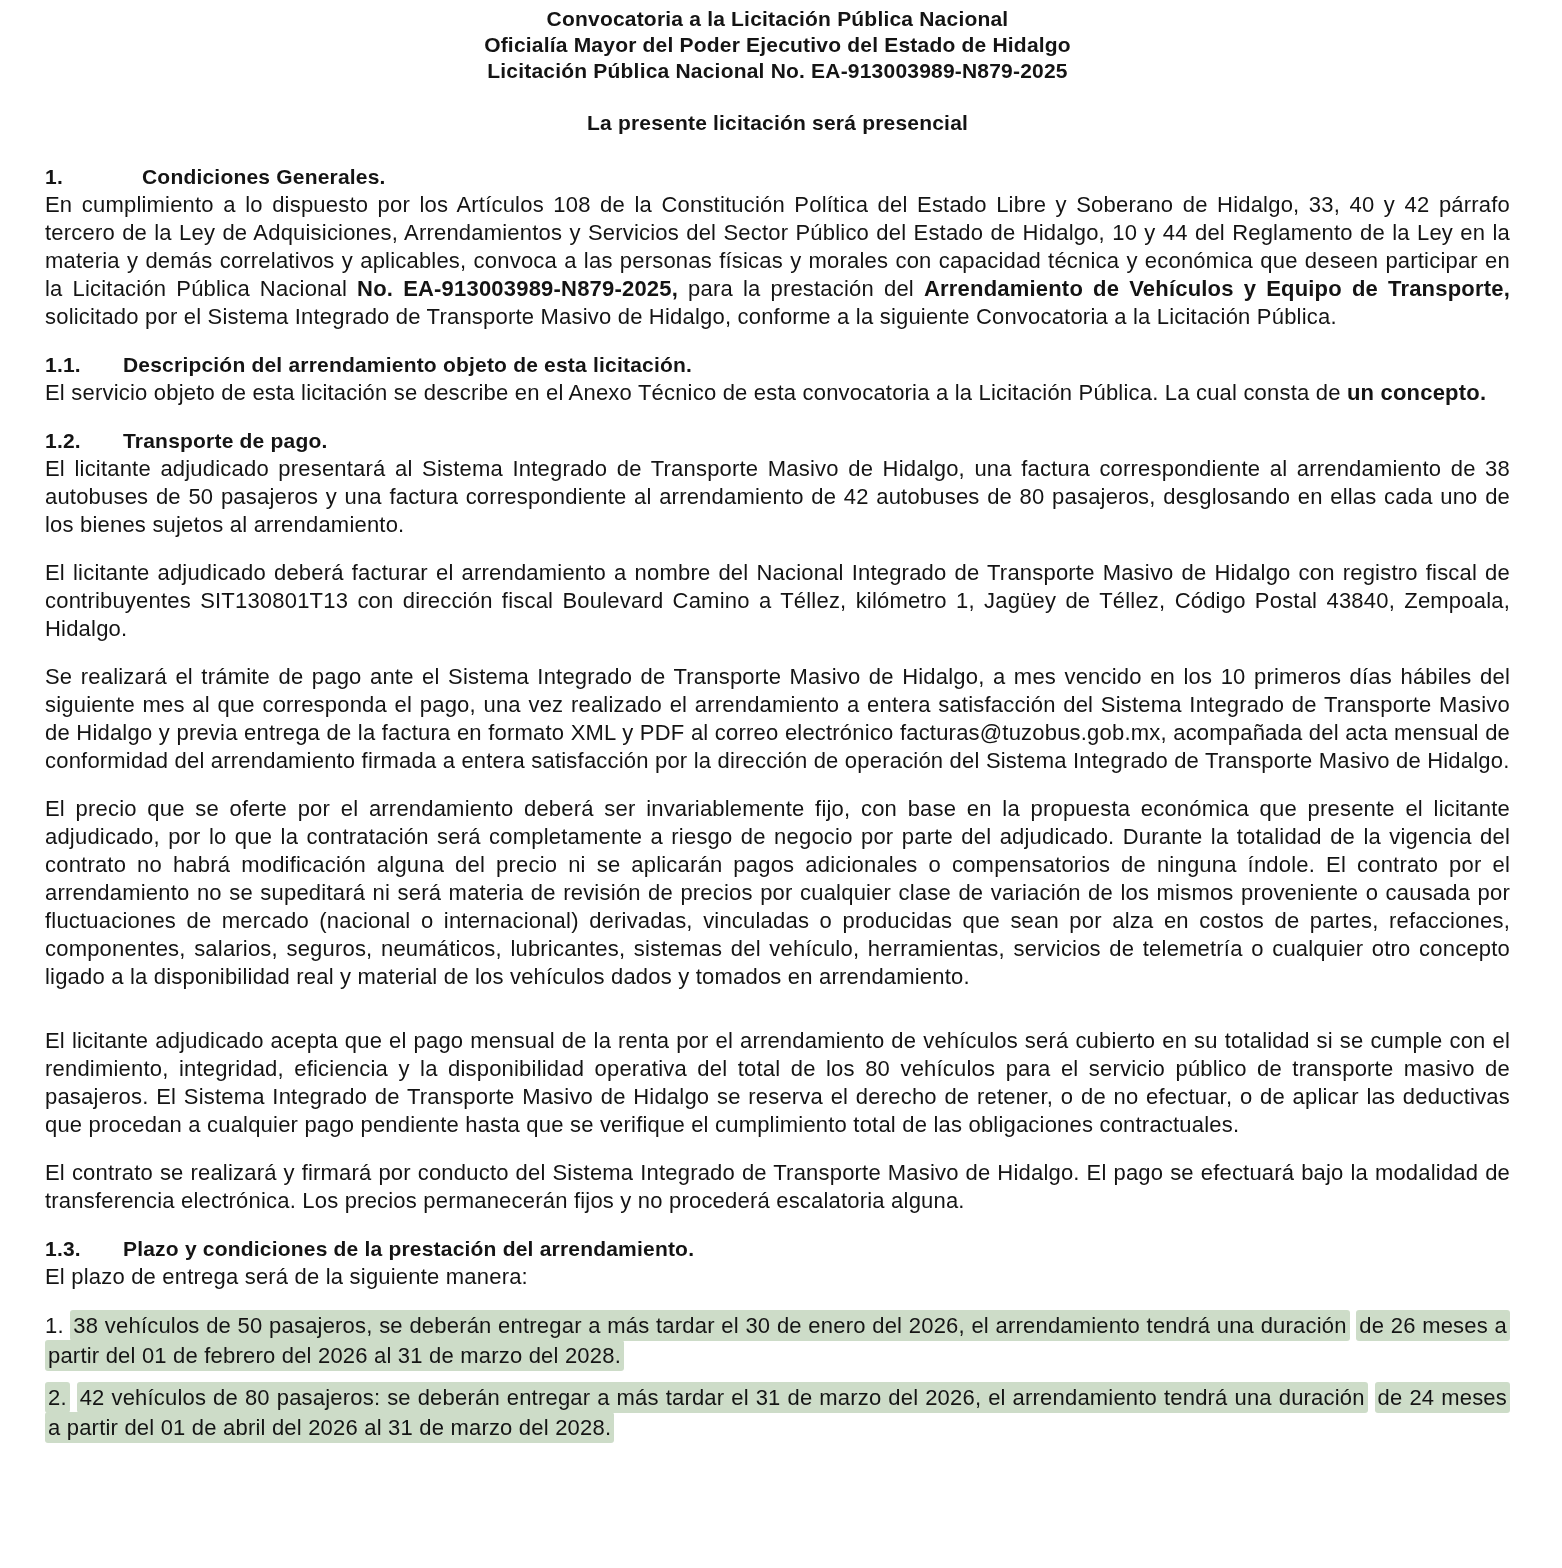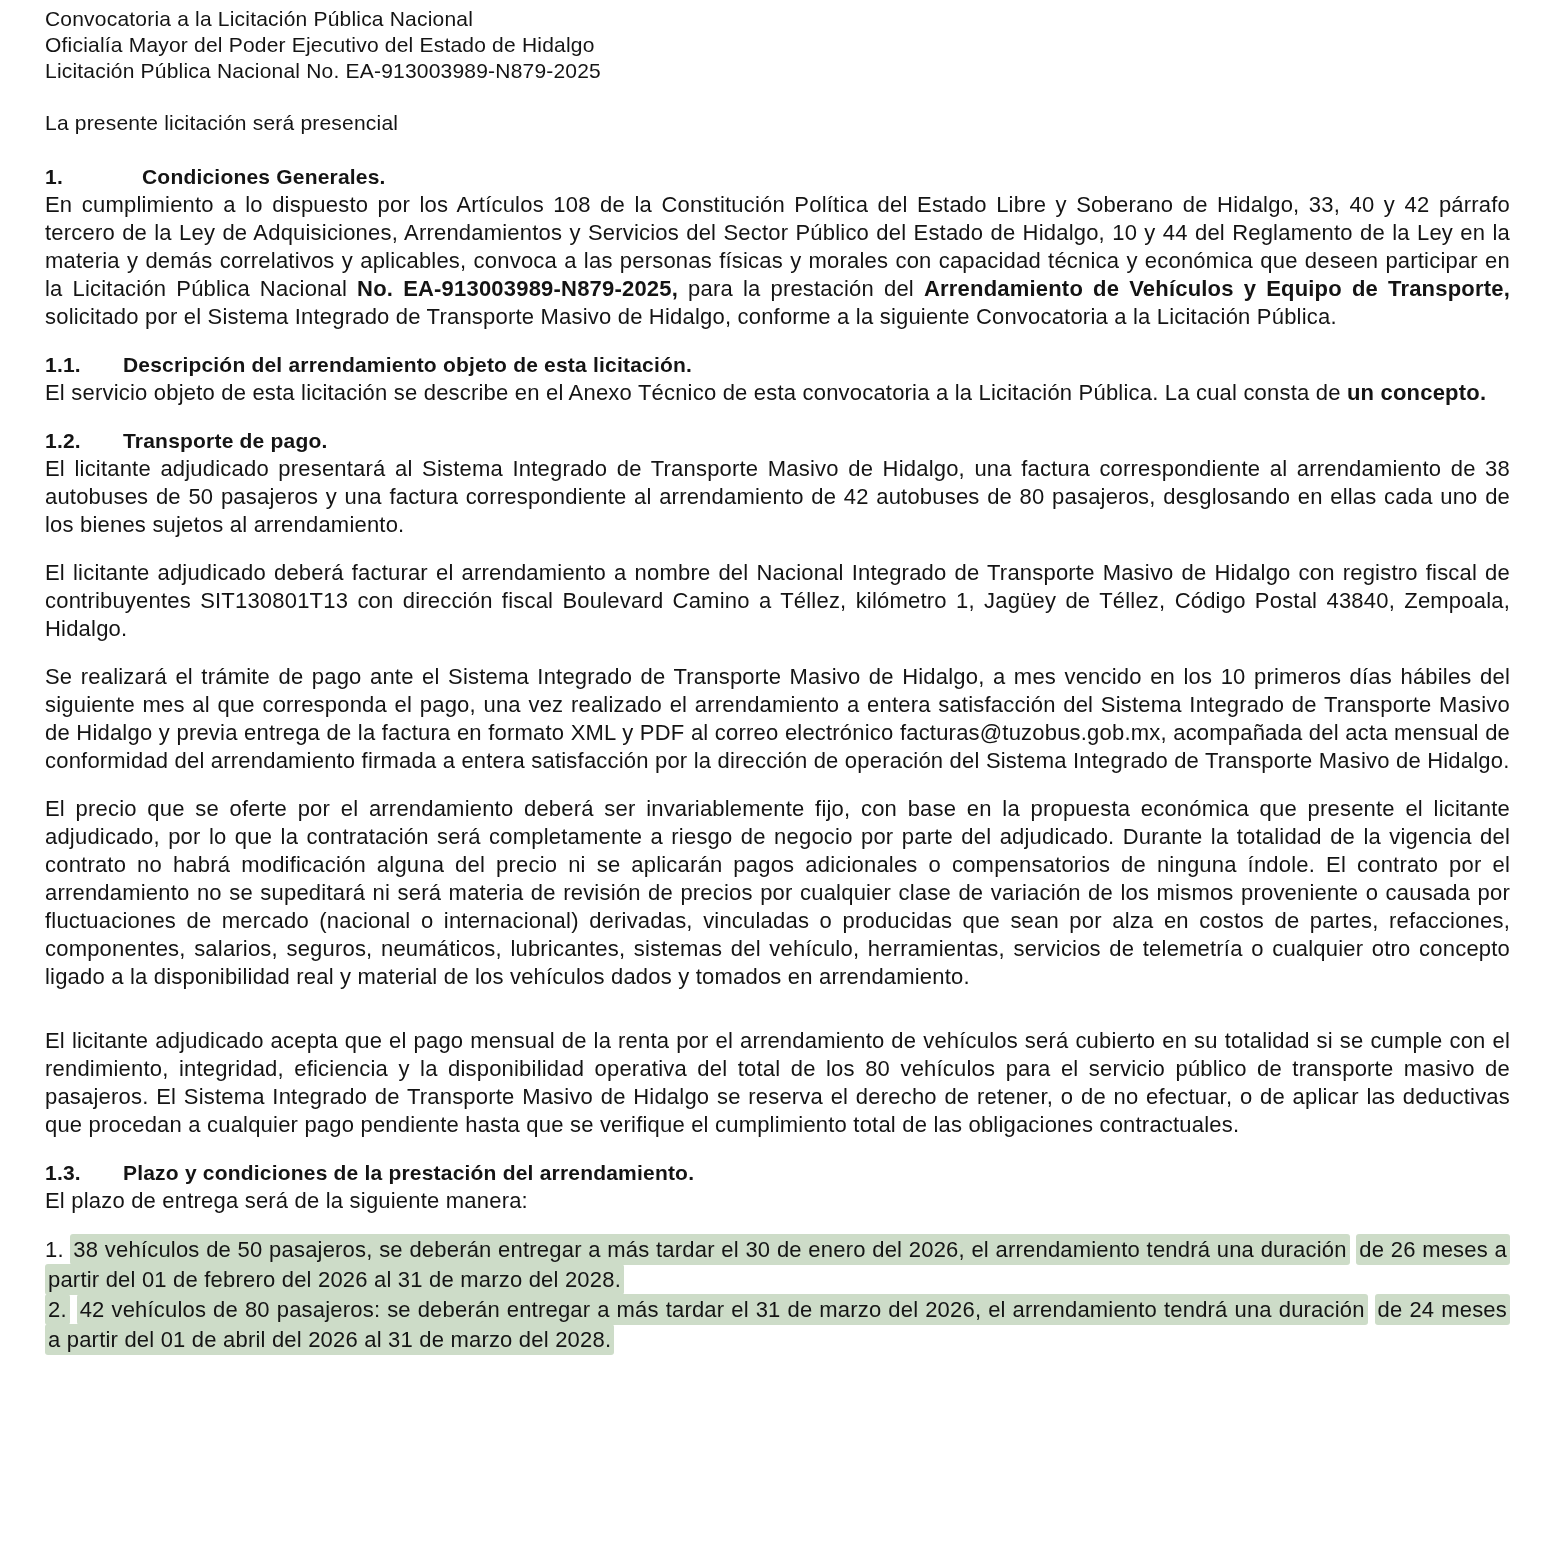--- a/index.html
+++ b/index.html
@@ -12,21 +12,22 @@
     width: 1562px;
     height: 1568px;
     box-sizing: border-box;
     padding: 6px 52px 0 45px;
     overflow: hidden;
     font-family: "Liberation Sans", sans-serif;
     color: var(--text);
     background: var(--background);
   }
   .doc-title {
-    font-weight: normal;
+    text-align: center;
+    font-weight: bold;
     font-size: 21px;
     line-height: 26px;
     letter-spacing: 0.2px;
   }
   .subtitle {
     margin-top: 26px;
     margin-bottom: 27px;
   }
   .heading {
     display: flex;
@@ -40,21 +41,21 @@
   .hnum.wide { flex-basis: 97px; }
   .htitle { flex: 1 1 auto; }
   .para {
     margin: 0 0 20px 0;
     text-align: justify;
     font-size: 22px;
     line-height: 28px;
     letter-spacing: 0.2px;
   }
   .para.mb2 { margin-bottom: 36px; }
-  .para.item { margin-bottom: 0; line-height: 30px; }
+  .para.item { margin-bottom: 12px; line-height: 30px; }
   .b { font-weight: bold; }
   .hl {
     background: var(--highlight);
     border-radius: 3px;
     padding: 3px 3px;
     box-decoration-break: clone;
     -webkit-box-decoration-break: clone;
   }
 </style>
 </head>
@@ -91,20 +92,21 @@
 
     <p class="para"><span>El licitante adjudicado deberá facturar el arrendamiento a nombre del Nacional Integrado de Transporte Masivo de Hidalgo con registro fiscal de contribuyentes SIT130801T13 con dirección fiscal Boulevard Camino a Téllez, kilómetro 1, Jagüey de Téllez, Código Postal 43840, Zempoala, Hidalgo.</span></p>
 
     <p class="para"><span>Se realizará el trámite de pago ante el Sistema Integrado de Transporte Masivo de Hidalgo, a mes vencido en los 10 primeros días hábiles del siguiente mes al que corresponda el pago, una vez realizado el arrendamiento a entera satisfacción del Sistema Integrado de Transporte Masivo de Hidalgo y previa entrega de la factura en formato XML y PDF al correo electrónico facturas@tuzobus.gob.mx, acompañada del acta mensual de conformidad del arrendamiento firmada a entera satisfacción por la dirección de operación del Sistema Integrado de Transporte Masivo de Hidalgo.</span></p>
 
     <p class="para mb2"><span>El precio que se oferte por el arrendamiento deberá ser invariablemente fijo, con base en la propuesta económica que presente el licitante adjudicado, por lo que la contratación será completamente a riesgo de negocio por parte del adjudicado. Durante la totalidad de la vigencia del contrato no habrá modificación alguna del precio ni se aplicarán pagos adicionales o compensatorios de ninguna índole. El contrato por el arrendamiento no se supeditará ni será materia de revisión de precios por cualquier clase de variación de los mismos proveniente o causada por fluctuaciones de mercado (nacional o internacional) derivadas, vinculadas o producidas que sean por alza en costos de partes, refacciones, componentes, salarios, seguros, neumáticos, lubricantes, sistemas del vehículo, herramientas, servicios de telemetría o cualquier otro concepto ligado a la disponibilidad real y material de los vehículos dados y tomados en arrendamiento.</span></p>
 
 
     <p class="para"><span>El licitante adjudicado acepta que el pago mensual de la renta por el arrendamiento de vehículos será cubierto en su totalidad si se cumple con el rendimiento, integridad, eficiencia y la disponibilidad operativa del total de los 80 vehículos para el servicio público de transporte masivo de pasajeros. El Sistema Integrado de Transporte Masivo de Hidalgo se reserva el derecho de retener, o de no efectuar, o de aplicar las deductivas que procedan a cualquier pago pendiente hasta que se verifique el cumplimiento total de las obligaciones contractuales.</span></p>
 
+    <p class="para"><span>El contrato se realizará y firmará por conducto del Sistema Integrado de Transporte Masivo de Hidalgo. El pago se efectuará bajo la modalidad de transferencia electrónica. Los precios permanecerán fijos y no procederá escalatoria alguna.</span></p>
 
     <div class="heading">
       <span class="hnum">1.3.</span>
       <span class="htitle">Plazo y condiciones de la prestación del arrendamiento.</span>
     </div>
     <p class="para"><span>El plazo de entrega será de la siguiente manera:</span></p>
 
     <p class="para item"><span>1. </span><span class="hl">38 vehículos de 50 pasajeros, se deberán entregar a más tardar el 30 de enero del 2026, el arrendamiento tendrá una duración</span><span> </span><span class="hl">de 26 meses a partir del 01 de febrero del 2026 al 31 de marzo del 2028.</span></p>
 
     <p class="para item"><span class="hl">2.</span><span> </span><span class="hl">42 vehículos de 80 pasajeros: se deberán entregar a más tardar el 31 de marzo del 2026, el arrendamiento tendrá una duración</span><span> </span><span class="hl">de 24 meses a partir del 01 de abril del 2026 al 31 de marzo del 2028.</span></p>

